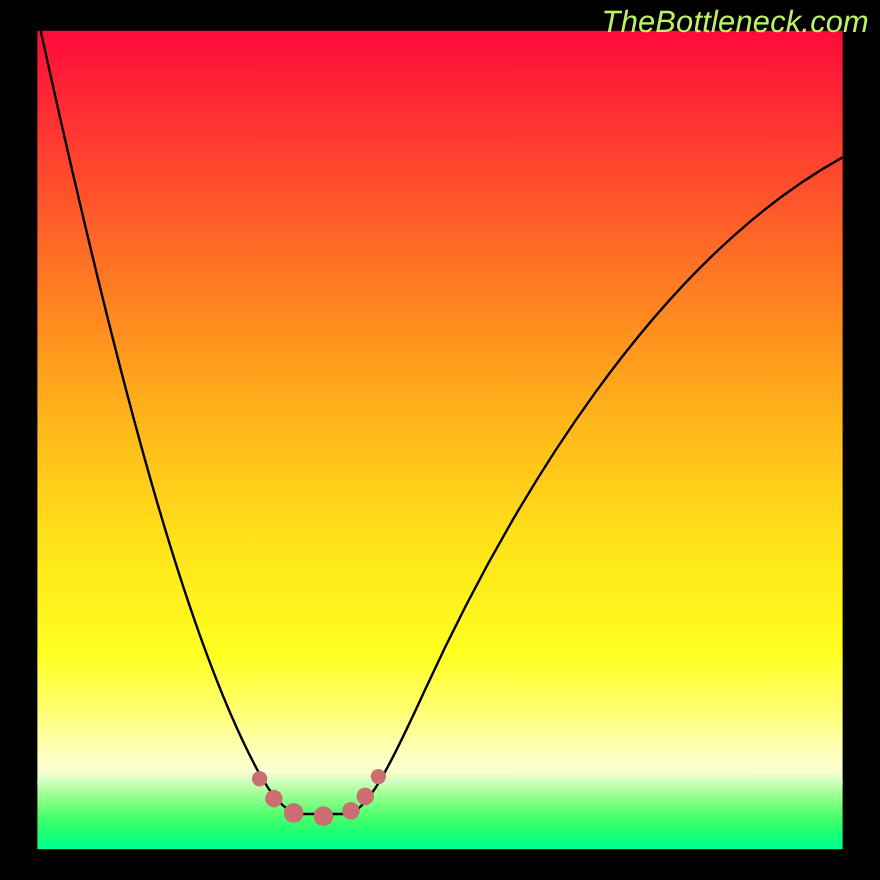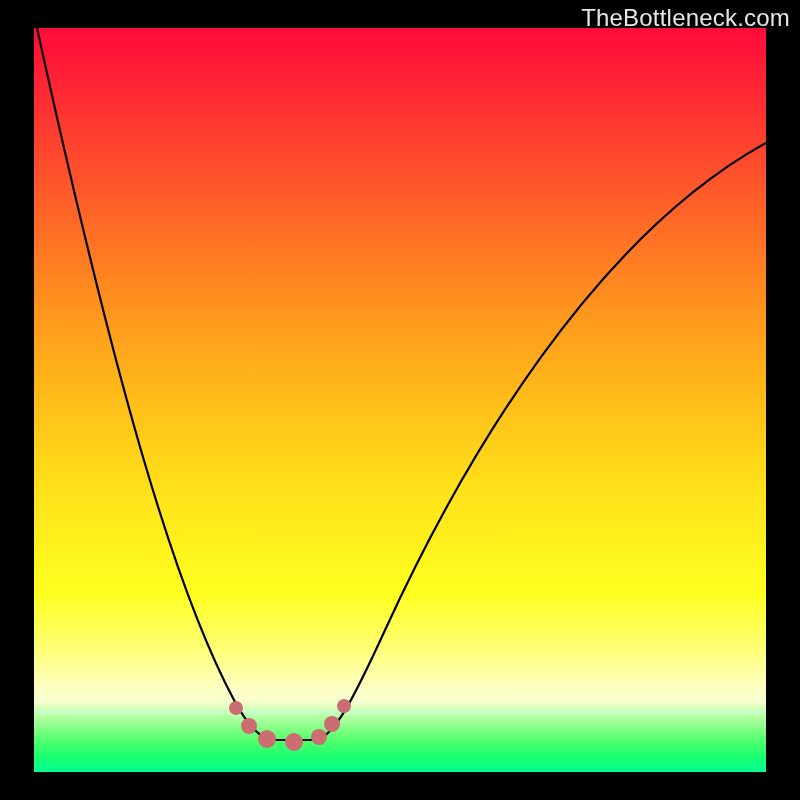--- a/index.html
+++ b/index.html
@@ -41,25 +41,26 @@
     bottom: 59px;
     width: 100%;
     height: 3px;
     background: #bfffde;
     opacity: 0.6;
   }
   .watermark {
     position: absolute;
     top: 4px;
     right: 10px;
-    color: #e5e5e5;
-    font-size: 24px;
+    color: #bef264;
+    font-size: 28px;
     letter-spacing: 0.2px;
     z-index: 20;
     font-weight: 400;
+    font-style: italic;
   }
   svg.curve {
     position: absolute;
     left: 0;
     top: 0;
     width: 732px;
     height: 744px;
     z-index: 10;
   }
 </style>

